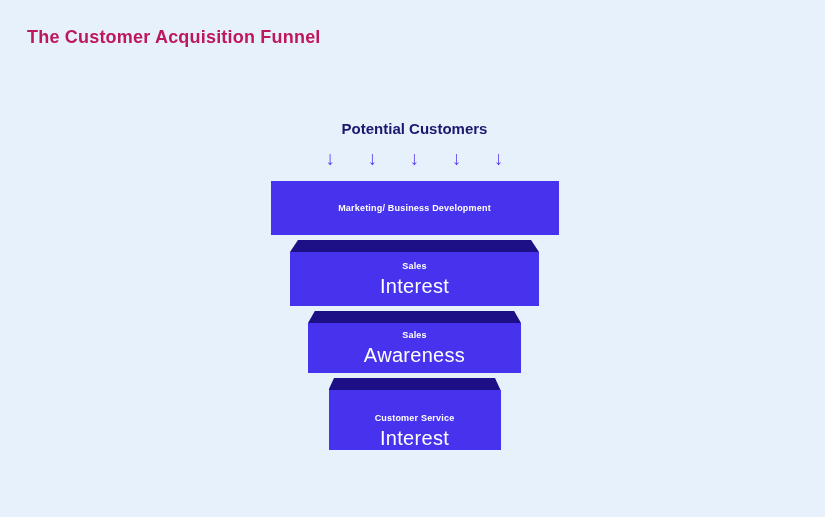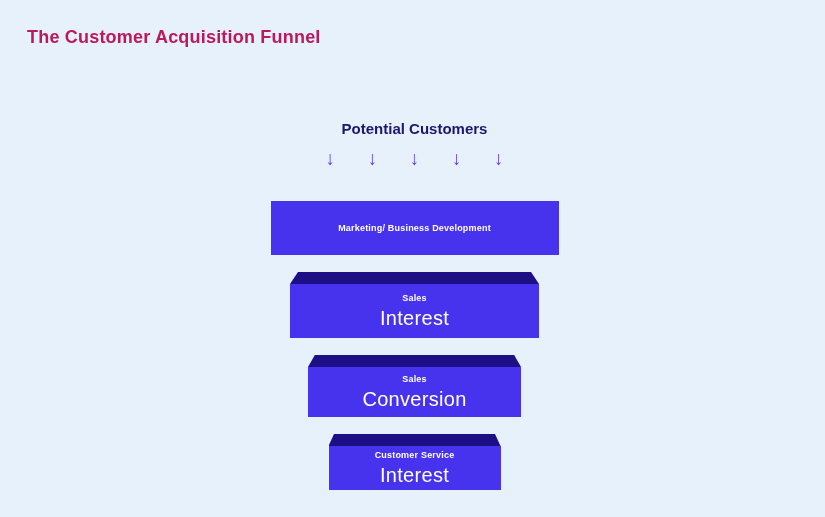--- a/index.html
+++ b/index.html
@@ -47,22 +47,21 @@
   .arrow {
     color: #5c3df2;
     font-size: 19px;
     line-height: 20px;
     font-weight: 400;
   }
   .stages {
     display: flex;
     flex-direction: column;
     align-items: center;
-    gap: 17px;
-    margin-top: 20px;
+    gap: 5px;
   }
   .stage {
     display: flex;
     flex-direction: column;
     align-items: stretch;
   }
   .stage-top {
     height: 12px;
     background: #1d0f85;
     clip-path: polygon(3.2% 0, 96.8% 0, 100% 100%, 0 100%);
@@ -72,21 +71,21 @@
     color: #ffffff;
     display: flex;
     flex-direction: column;
     align-items: center;
     justify-content: center;
     gap: 4px;
   }
   .stage-0 .stage-body { width: 288px; height: 54px; }
   .stage-1 .stage-body { width: 249px; height: 54px; }
   .stage-2 .stage-body { width: 213px; height: 50px; }
-  .stage-3 .stage-body { width: 172px; height: 44px; }
+  .stage-3 .stage-body { width: 172px; height: 60px; justify-content: flex-end; }
   .stage-1 .stage-top { width: 249px; }
   .stage-2 .stage-top { width: 213px; }
   .stage-3 .stage-top { width: 172px; }
   .stage-dept {
     font-size: 9px;
     font-weight: 700;
     letter-spacing: 0.2px;
   }
   .stage-label {
     font-size: 20px;
@@ -127,21 +126,21 @@
       <div class="stage-body">
         <div class="stage-dept">Sales</div>
         <div class="stage-label">Interest</div>
       </div>
     </div>
 
     <div class="stage stage-2">
       <div class="stage-top"></div>
       <div class="stage-body">
         <div class="stage-dept">Sales</div>
-        <div class="stage-label">Conversion</div>
+        <div class="stage-label">Awareness</div>
       </div>
     </div>
 
     <div class="stage stage-3">
       <div class="stage-top"></div>
       <div class="stage-body">
         <div class="stage-dept">Customer Service</div>
         <div class="stage-label">Interest</div>
       </div>
     </div>

